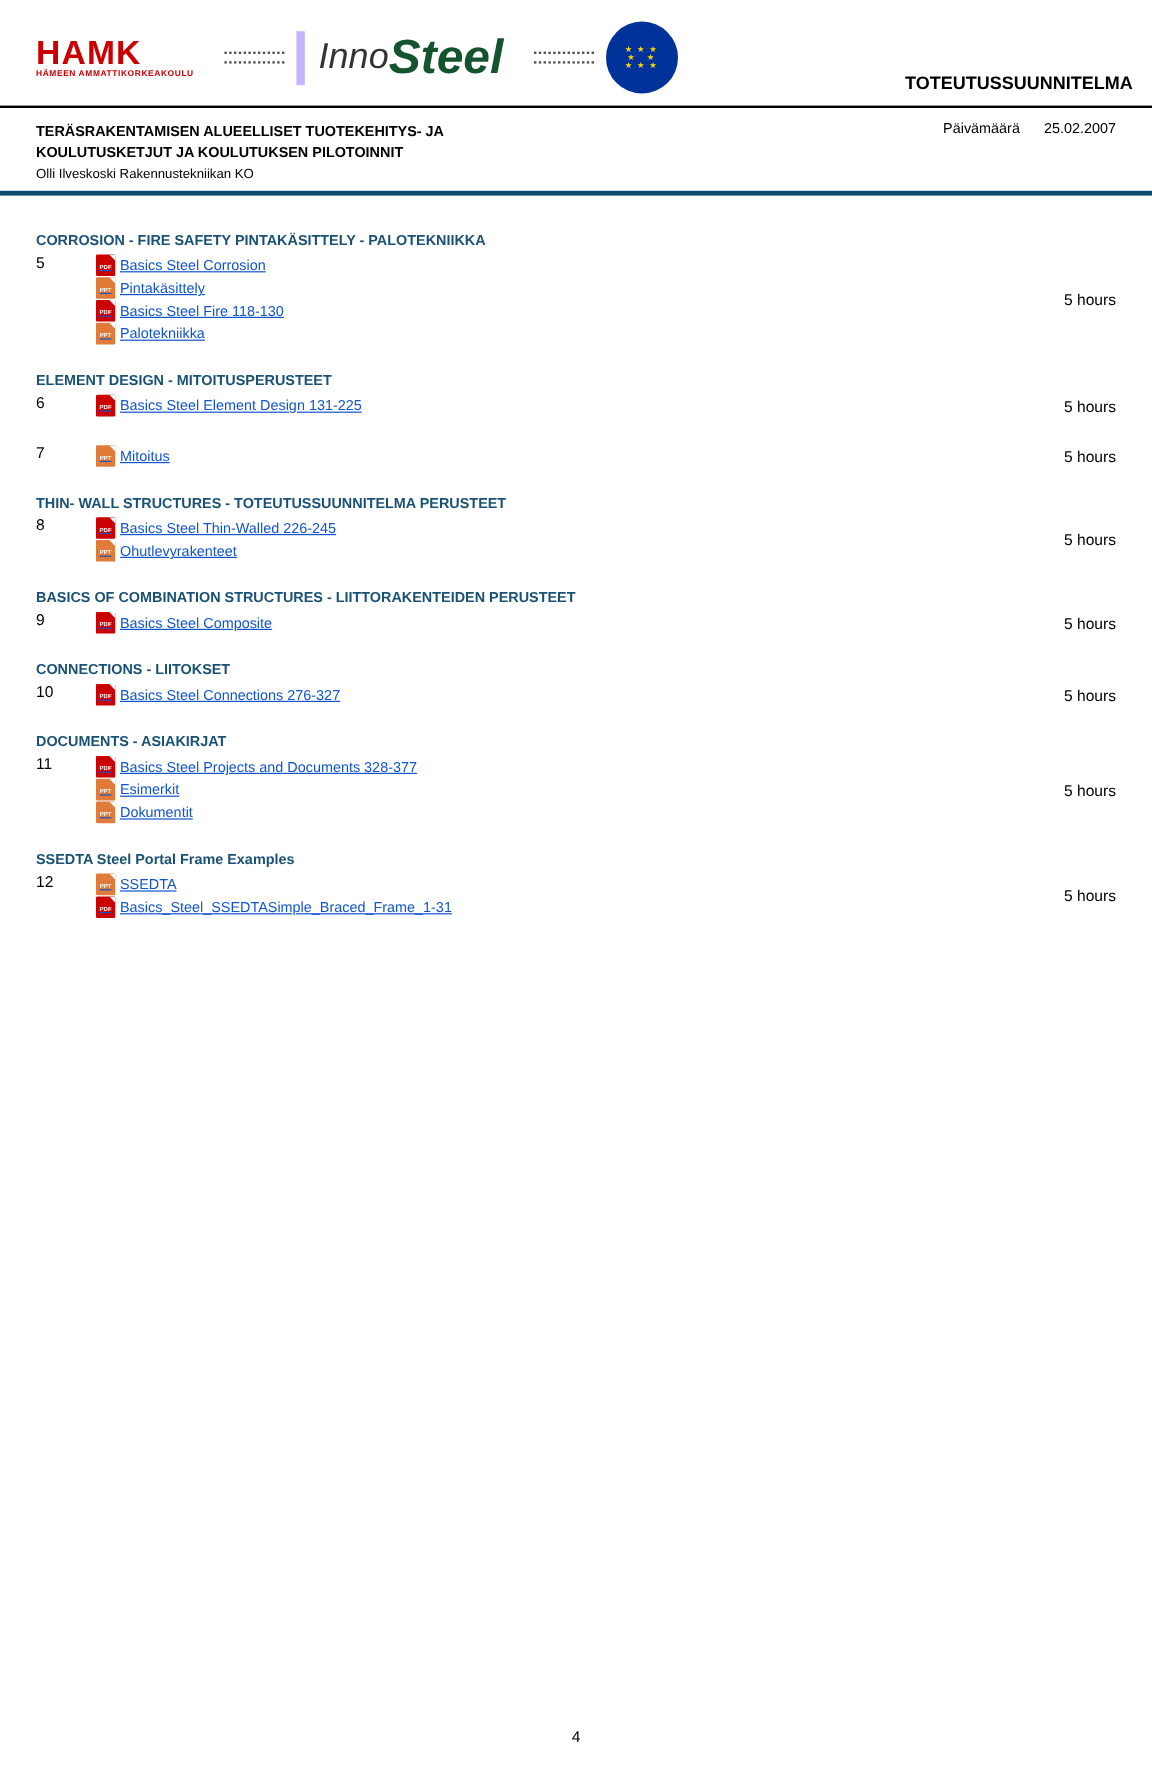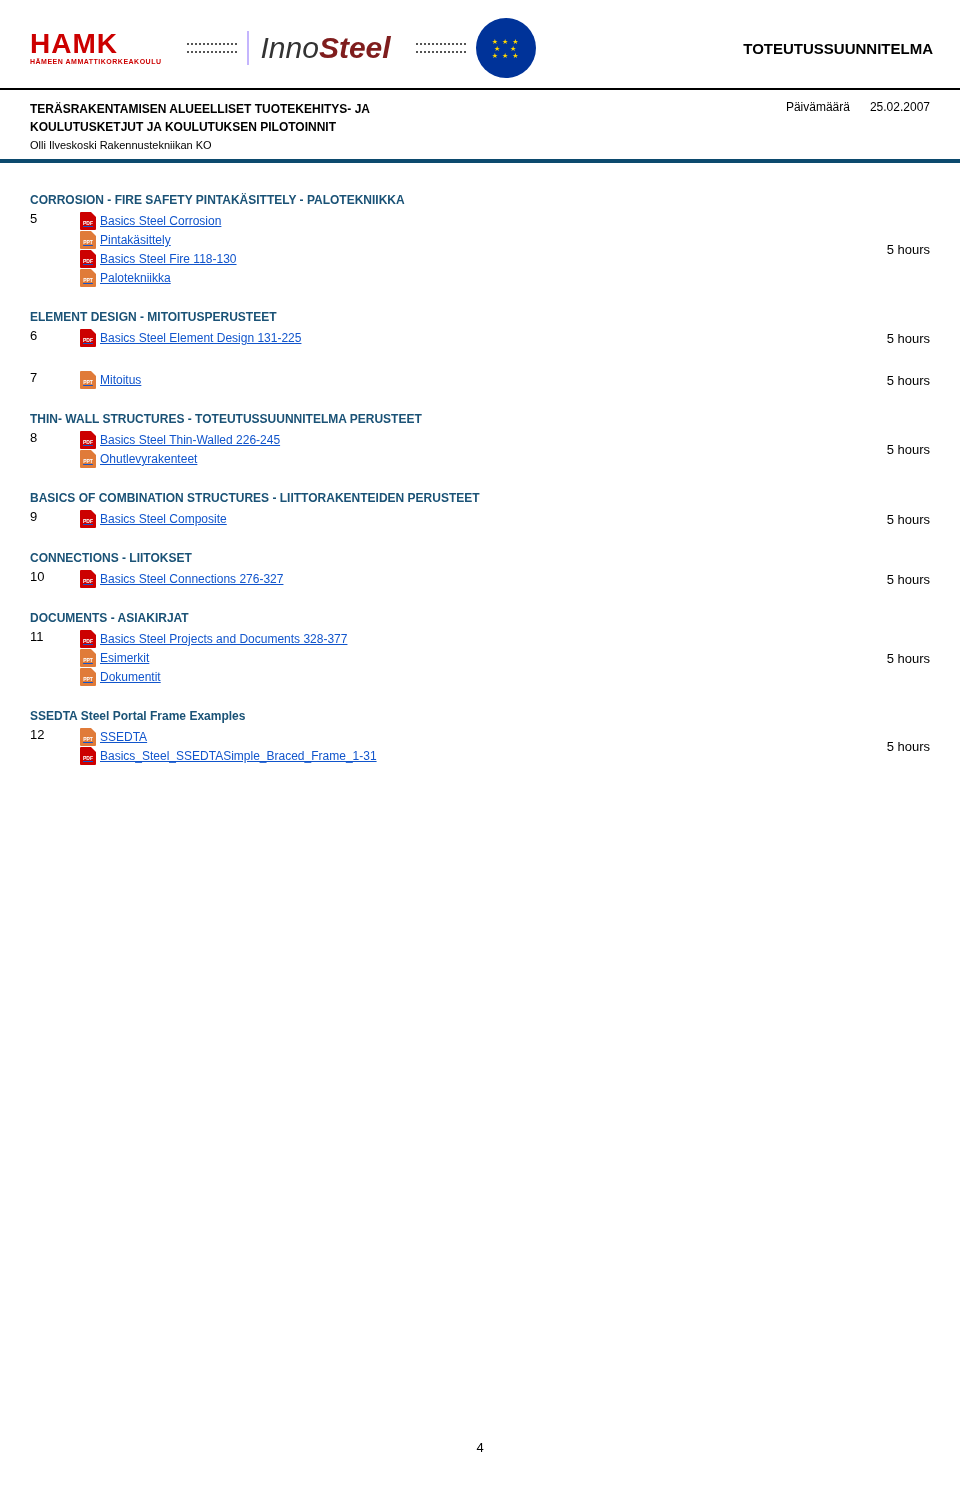--- a/index.html
+++ b/index.html
@@ -17,22 +17,22 @@
       width: 960px;
       min-height: 1485px;
       padding: 0;
       background: #fff;
       position: relative;
     }
 
     
     .header {
       display: flex;
-      align-items: center;
-      padding: 18px 27px 10px 30px;
+      align-items: flex-end;
+      padding: 18px 16px 10px 30px;
       border-bottom: 2px solid #000;
     }
 
     .header-logos {
       display: flex;
       align-items: center;
       gap: 0;
     }
 
     .hamk-logo {
@@ -51,34 +51,34 @@
       font-size: 7px;
       color: #cc0000;
       letter-spacing: 0.5px;
       font-weight: bold;
       line-height: 1.2;
     }
 
     .innosteel-logo {
       display: flex;
       align-items: center;
-      border-left: 2px solid #c4b5fd;
+      border-left: 7px solid #c4b5fd;
       padding-left: 12px;
       margin-right: 15px;
     }
     .inno-text {
       font-size: 30px;
       font-weight: 400;
       color: #333;
       font-style: italic;
     }
     .steel-text {
-      font-size: 30px;
+      font-size: 40px;
       font-weight: 700;
-      color: #7f1d1d;
+      color: #14532d;
       font-style: italic;
     }
 
     .dots-divider {
       display: flex;
       flex-direction: column;
       justify-content: center;
       padding: 0 10px;
     }
     .dots-line {

